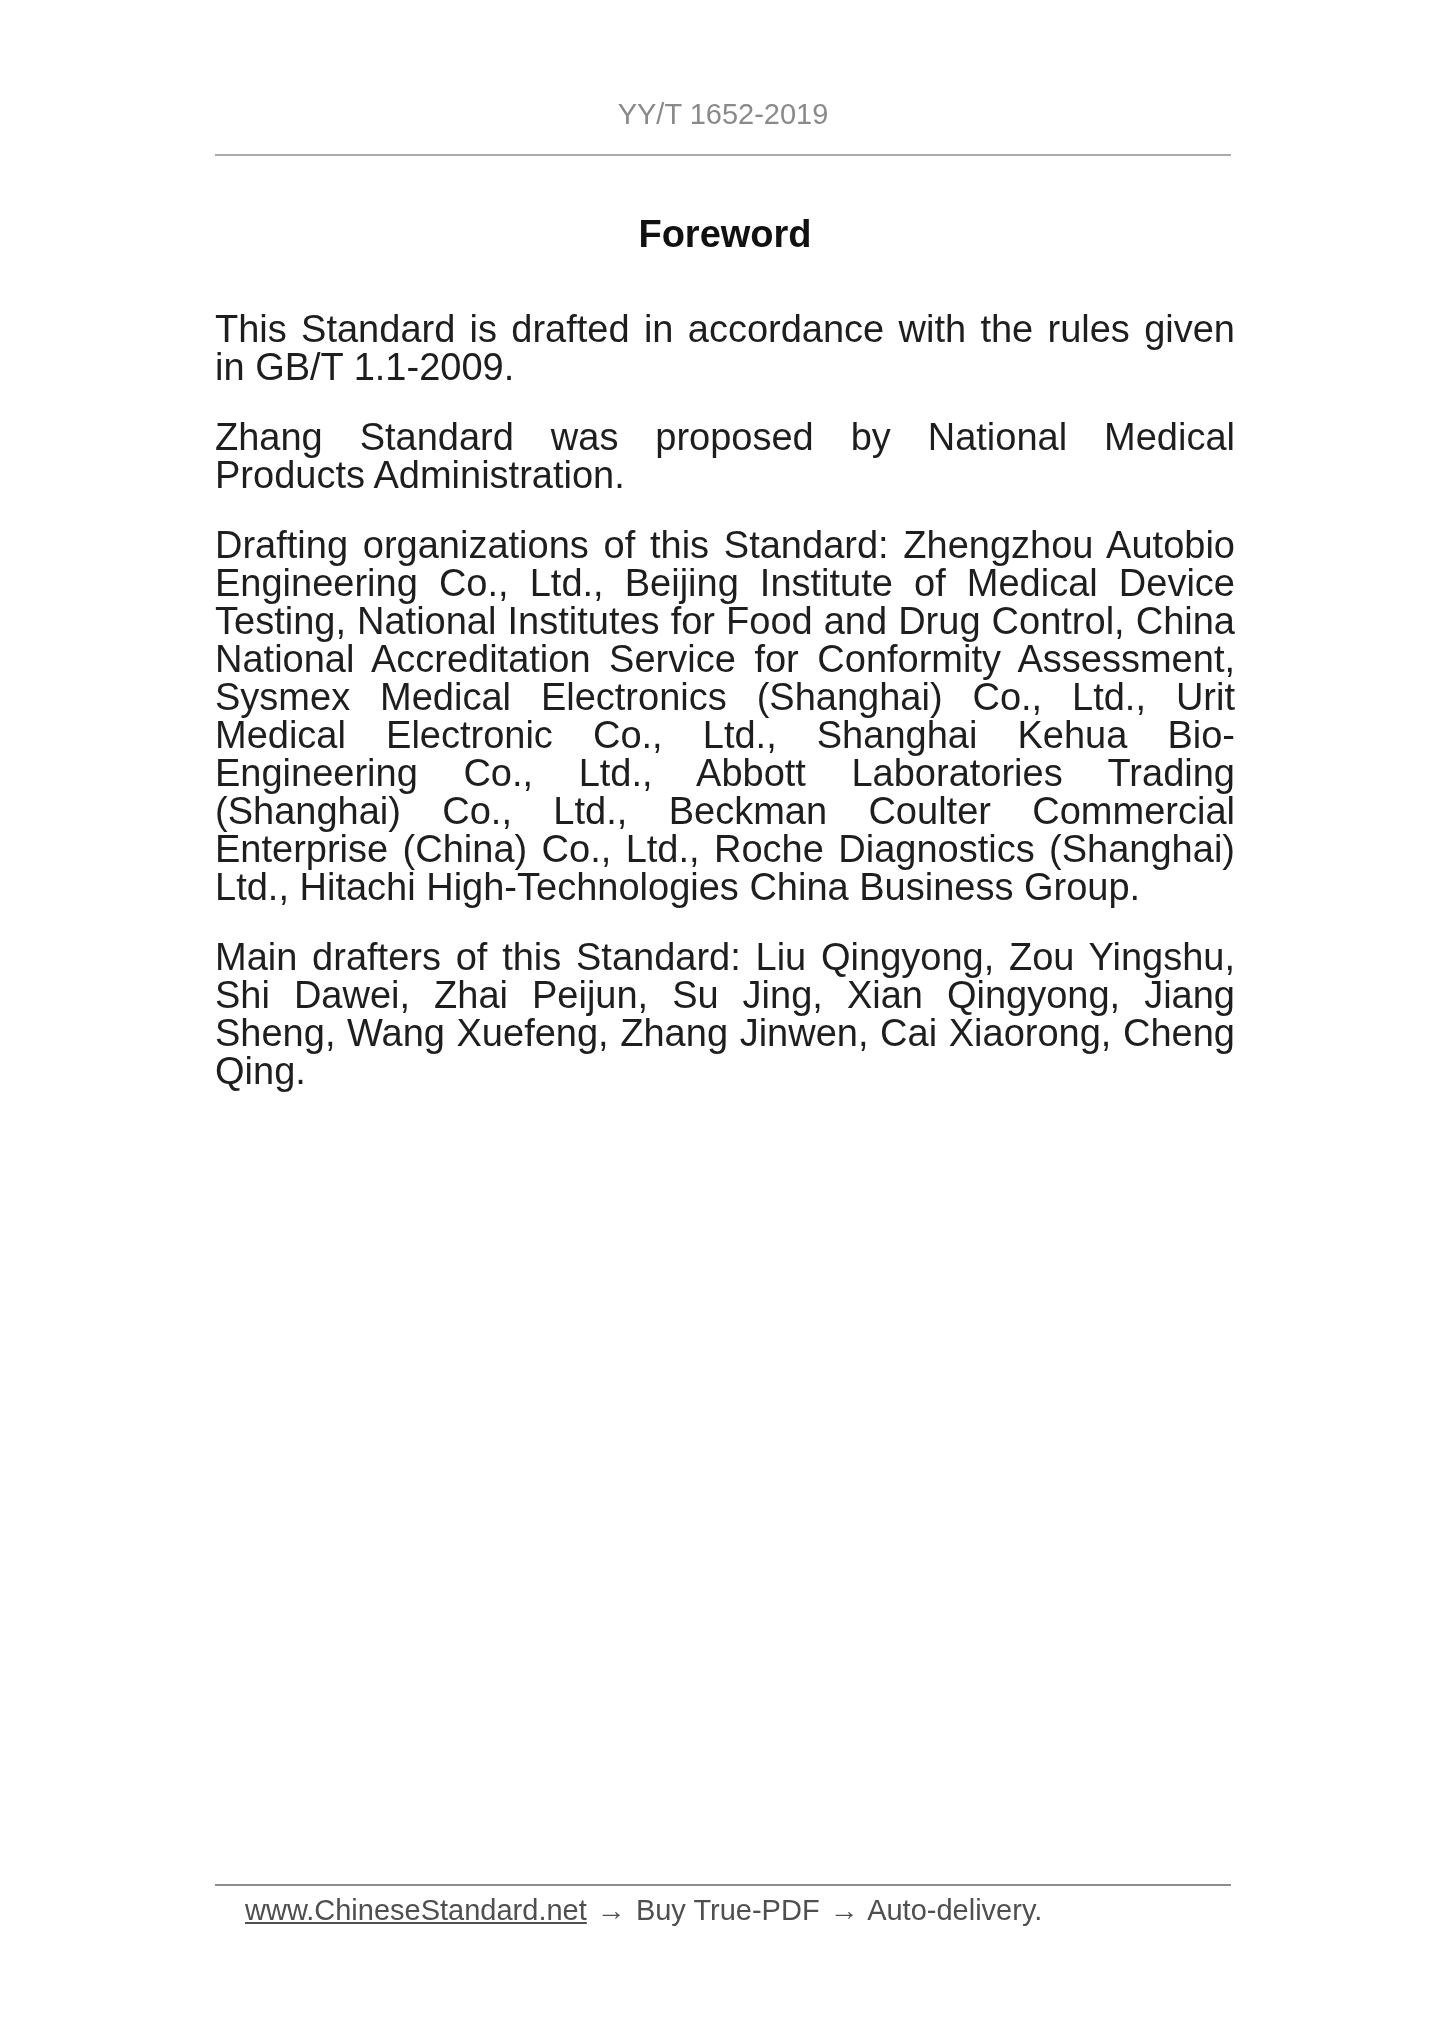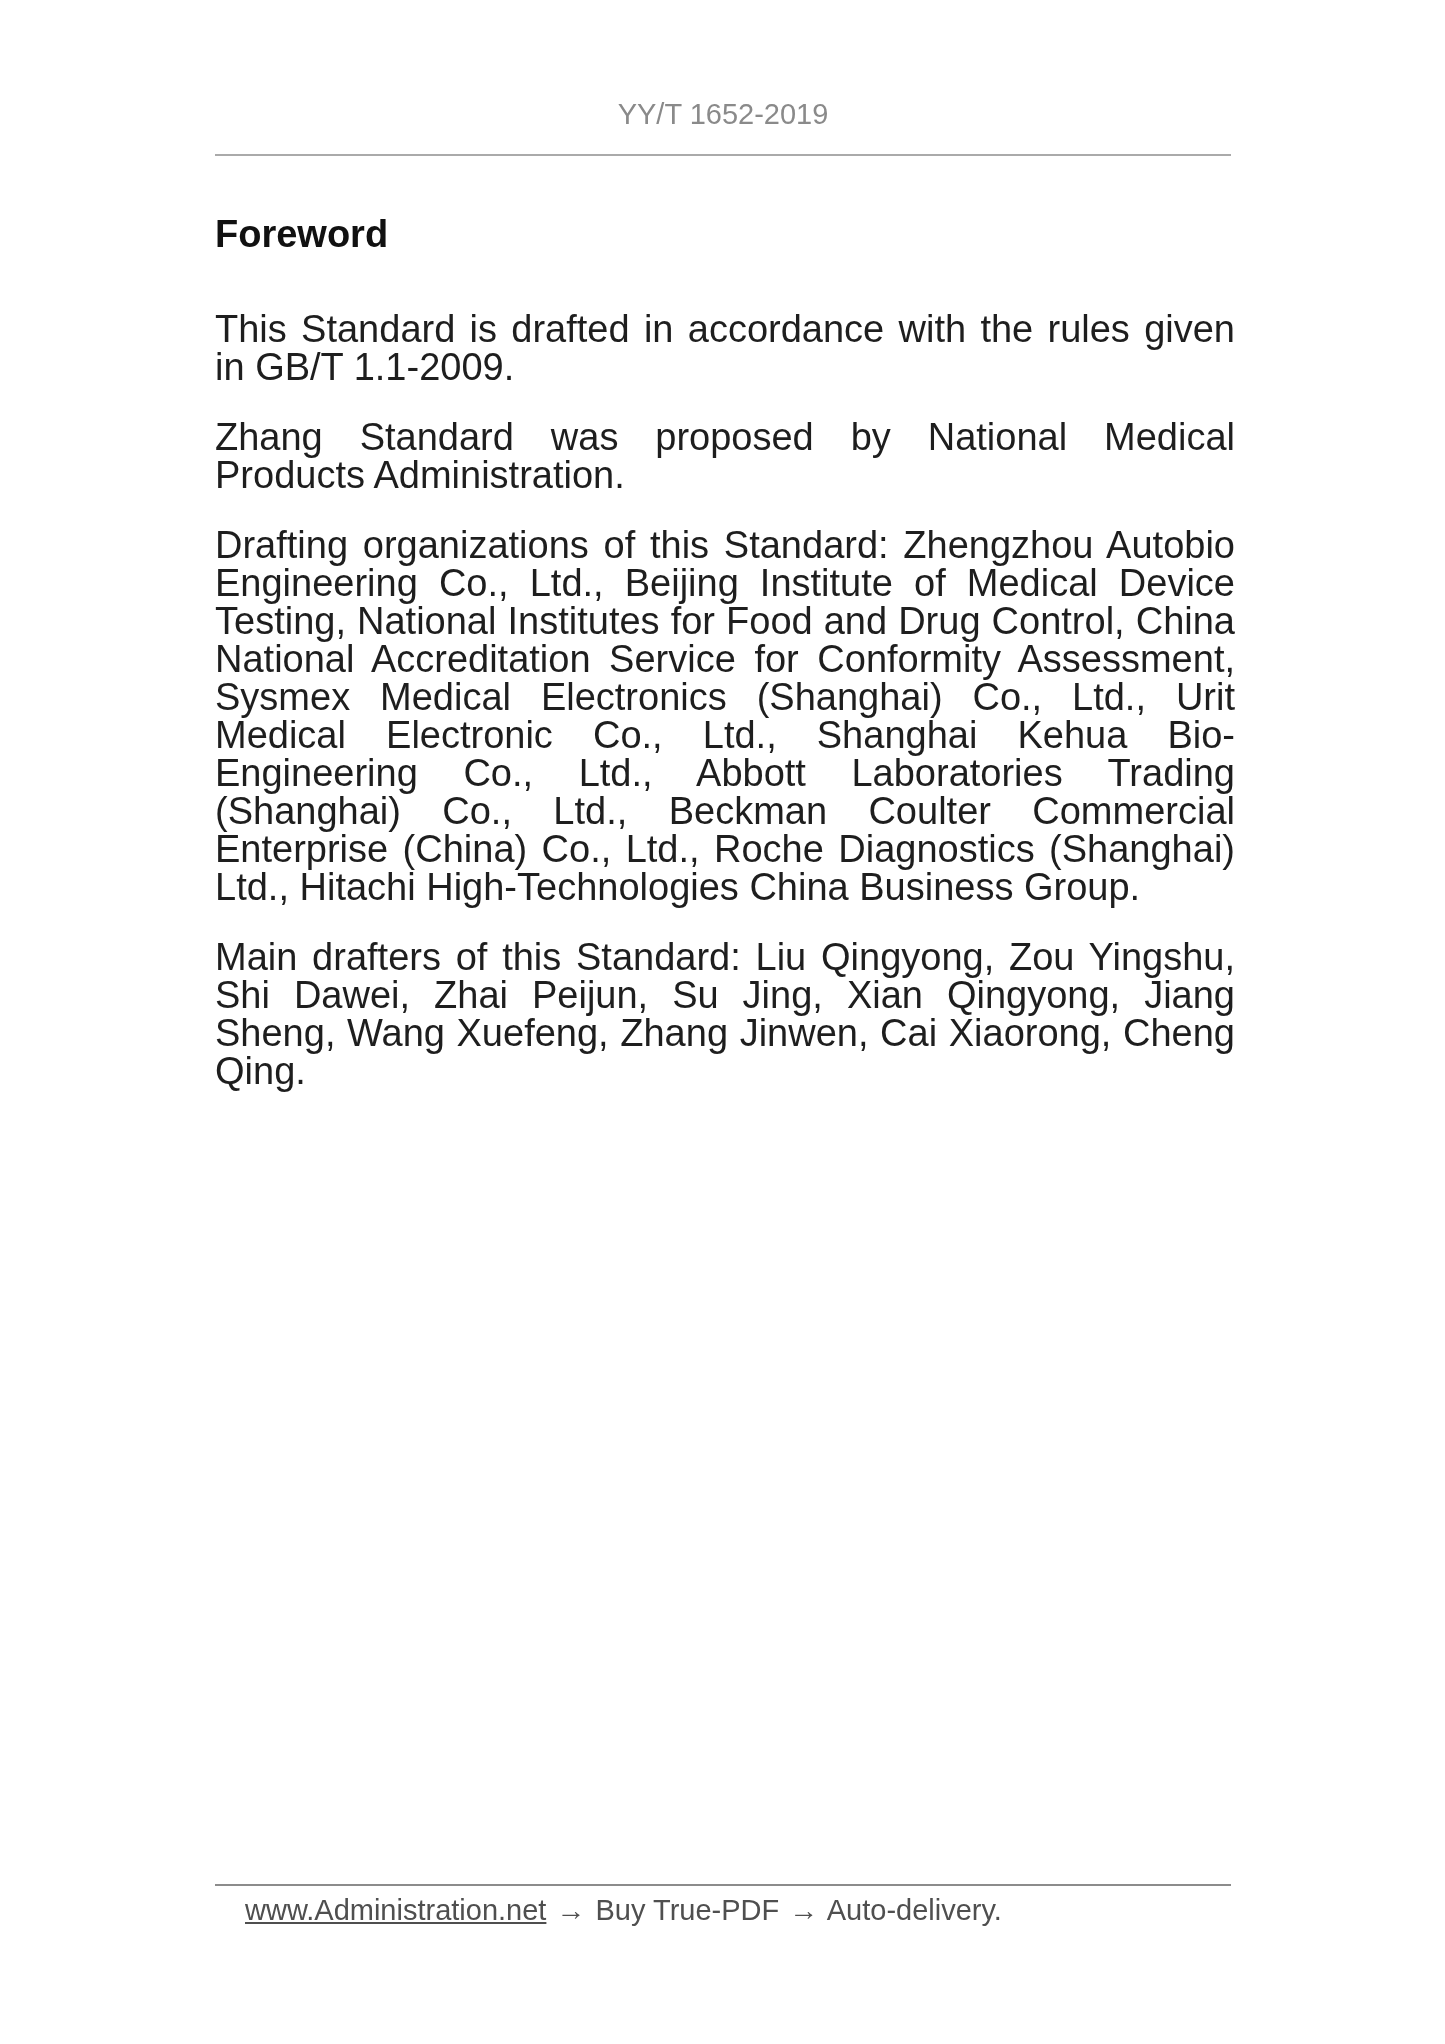--- a/index.html
+++ b/index.html
@@ -49,21 +49,21 @@
     left: 215px;
     width: 1020px;
   }
   .page-title {
     margin: 0;
     padding-top: 212px;
     margin-bottom: 54px;
     font-size: 38px;
     line-height: 44px;
     font-weight: bold;
-    text-align: left;
+    text-align: center;
     color: #111111;
   }
   .content p {
     margin: 0 0 32px 0;
     font-size: 38px;
     line-height: 38px;
     text-align: justify;
     color: #1e1e1e;
   }
 
@@ -126,21 +126,21 @@
 
     <p>Drafting organizations of this Standard: Zhengzhou Autobio Engineering Co., Ltd., Beijing Institute of Medical Device Testing, National Institutes for Food and Drug Control, China National Accreditation Service for Conformity Assessment, Sysmex Medical Electronics (Shanghai) Co., Ltd., Urit Medical Electronic Co., Ltd., Shanghai Kehua Bio-Engineering Co., Ltd., Abbott Laboratories Trading (Shanghai) Co., Ltd., Beckman Coulter Commercial Enterprise (China) Co., Ltd., Roche Diagnostics (Shanghai) Ltd., Hitachi High-Technologies China Business Group.</p>
 
     <p>Main drafters of this Standard: Liu Qingyong, Zou Yingshu, Shi Dawei, Zhai Peijun, Su Jing, Xian Qingyong, Jiang Sheng, Wang Xuefeng, Zhang Jinwen, Cai Xiaorong, Cheng Qing.</p>
   </div>
 
   <div class="doc-footer">
     <hr class="footer-rule">
     <div class="footer-row">
       <span class="footer-left">
-        <span class="site-link">www.Administration.net</span>
+        <span class="site-link">www.ChineseStandard.net</span>
         <span class="arrow">→</span>
         <span>Buy True-PDF</span>
         <span class="arrow">→</span>
         <span>Auto-delivery.</span>
       </span>
     </div>
   </div>
 
 </div>
 

